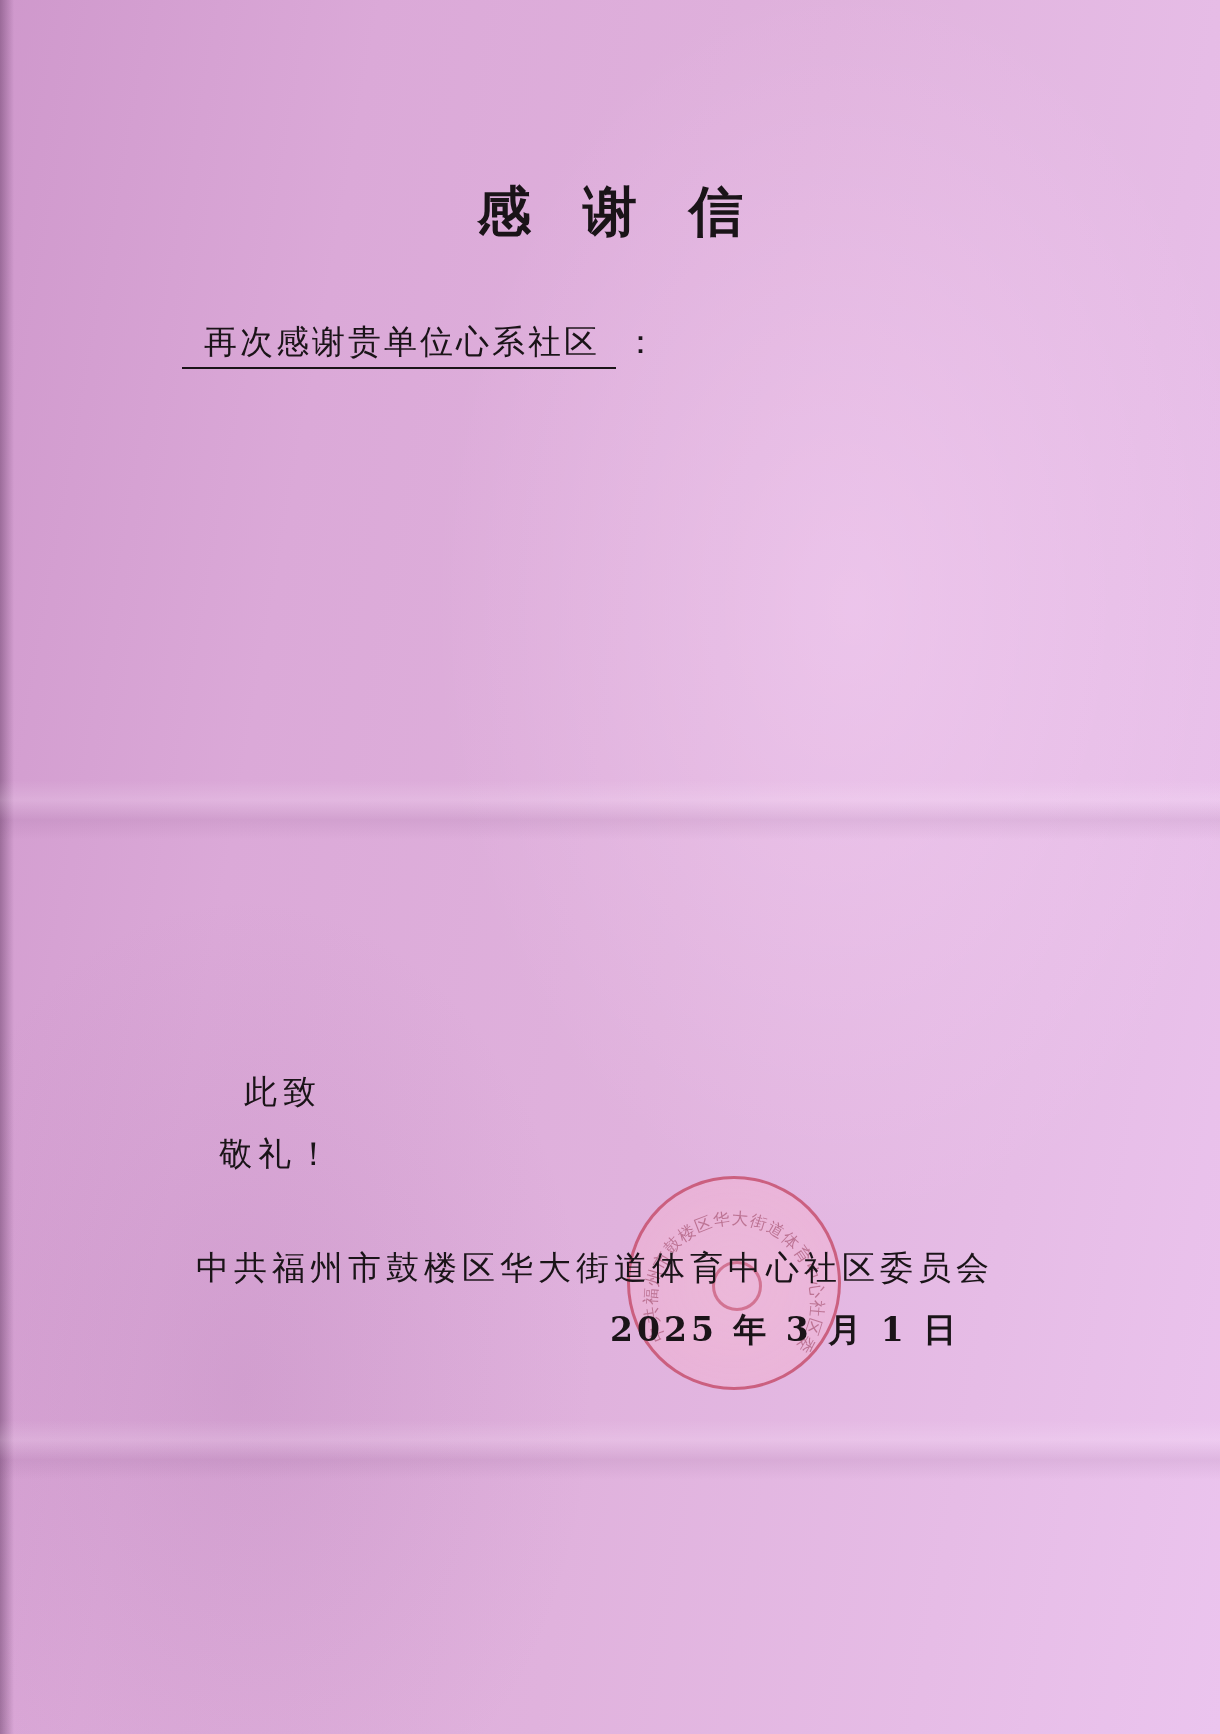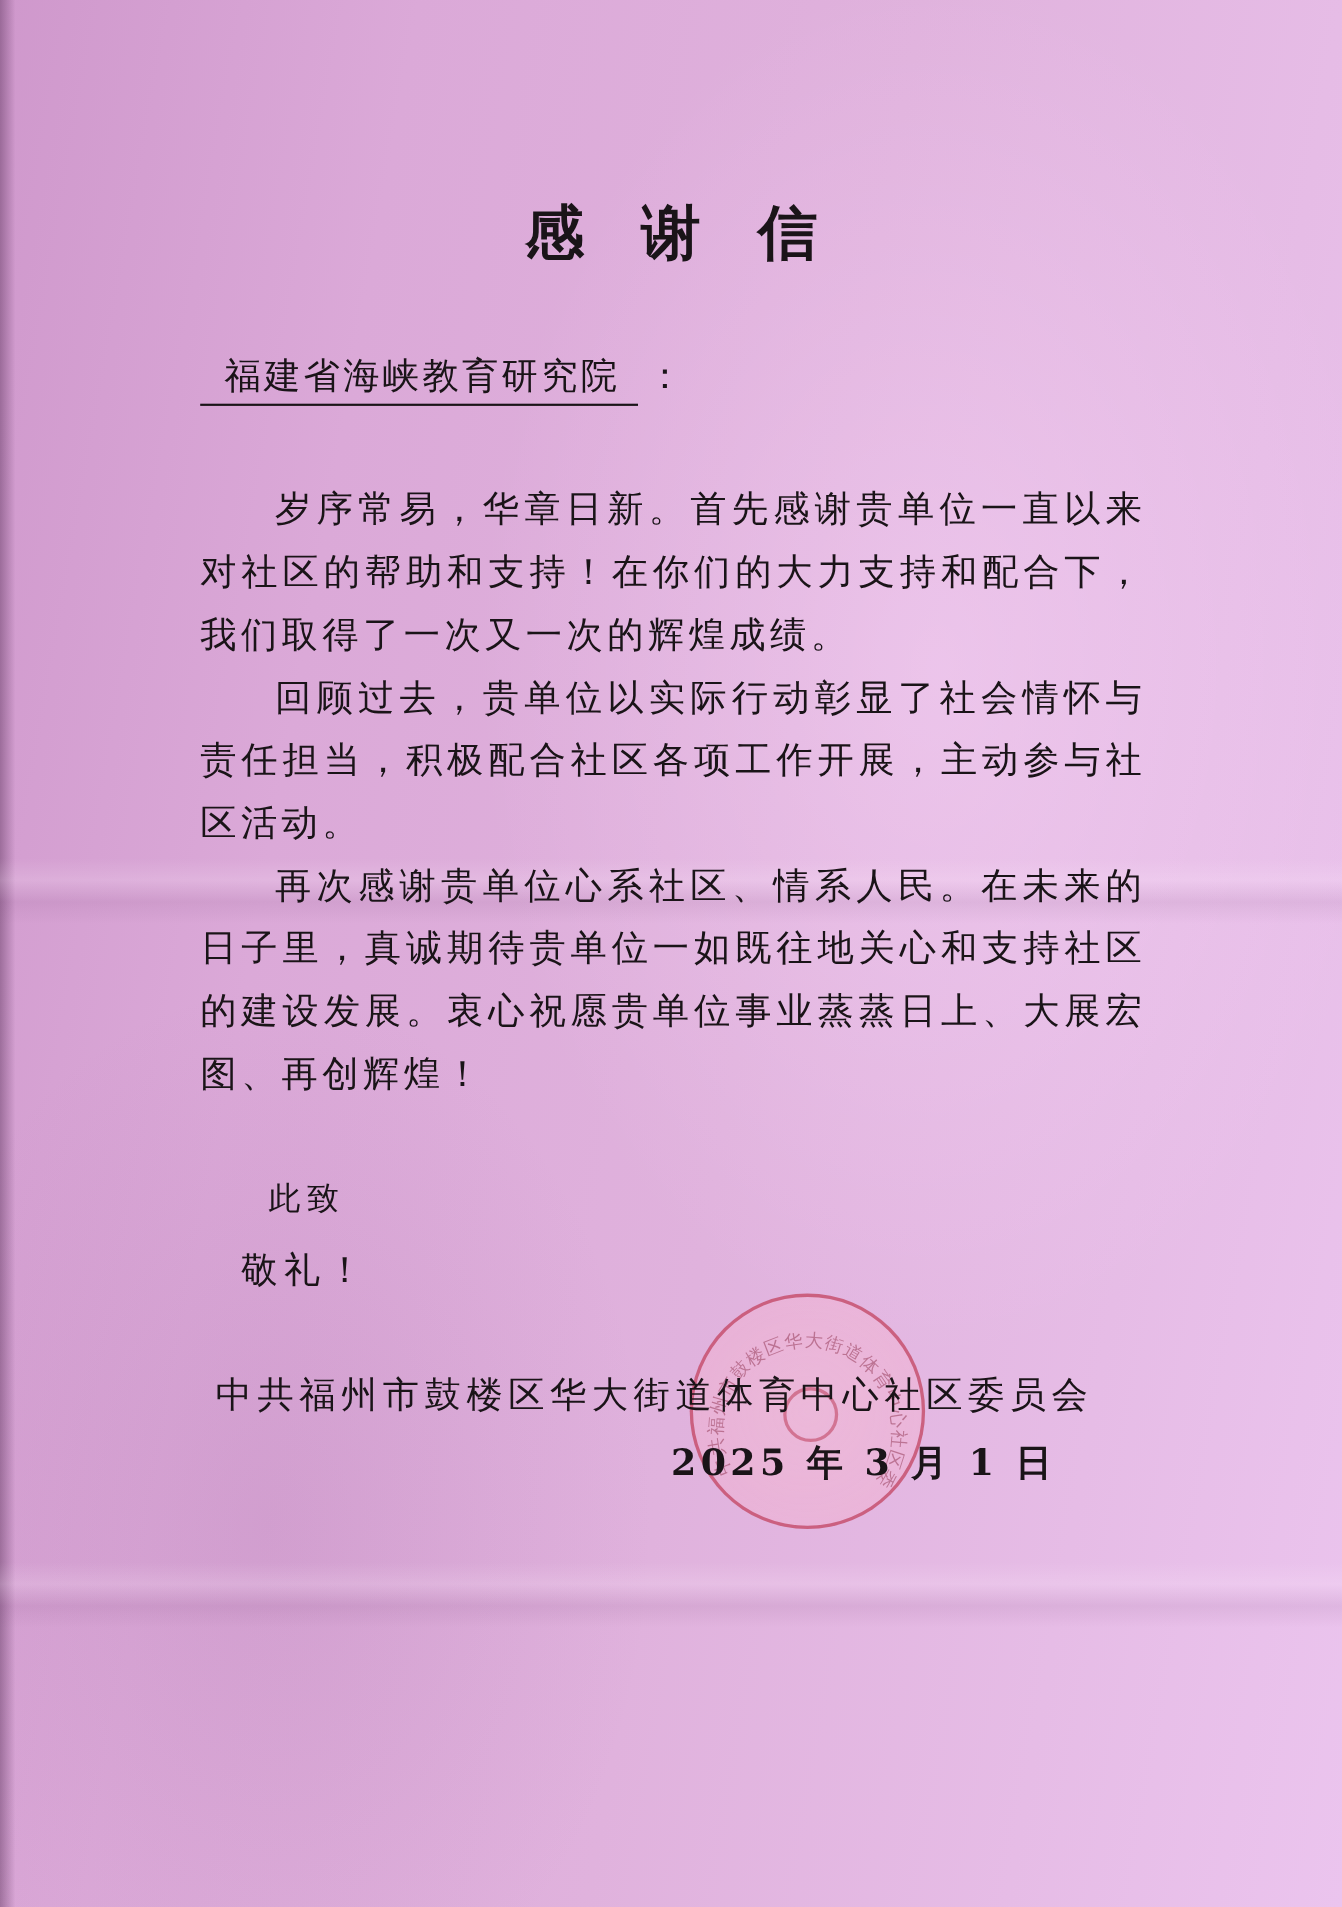--- a/index.html
+++ b/index.html
@@ -60,21 +60,21 @@
       position: absolute;
       left: 182px; top: 434px;
       width: 860px;
       font-size: 33px;
       line-height: 57px;
       letter-spacing: 4px;
     }
     .body p { margin: 0; text-indent: 68px; text-align: justify; }
     .closing1 {
       position: absolute; left: 244px; top: 1070px;
-      font-size: 29px; letter-spacing: 6px;
+      font-size: 33px; letter-spacing: 6px;
     }
     .closing2 {
       position: absolute; left: 178px; top: 1132px;
       font-size: 33px; letter-spacing: 6px; margin-left: 41px;
     }
     .signature {
       position: absolute; left: 196px; top: 1246px;
       font-size: 33px; letter-spacing: 5px;
       z-index: 3;
     }
@@ -109,28 +109,23 @@
 </head>
 <body>
 
 <div class="paper">
   <div class="fold" style="top:780px;"></div>
   <div class="fold" style="top:1420px;"></div>
 
   <div class="title">感谢信</div>
 
   <div class="recipient">
-    <span class="name">福建省海峡教育研究院</span><span class="colon">：</span>
+    <span class="name">再次感谢贵单位心系社区</span><span class="colon">：</span>
   </div>
 
-  <div class="body">
-    <p>岁序常易，华章日新。首先感谢贵单位一直以来对社区的帮助和支持！在你们的大力支持和配合下，我们取得了一次又一次的辉煌成绩。</p>
-    <p>回顾过去，贵单位以实际行动彰显了社会情怀与责任担当，积极配合社区各项工作开展，主动参与社区活动。</p>
-    <p>再次感谢贵单位心系社区、情系人民。在未来的日子里，真诚期待贵单位一如既往地关心和支持社区的建设发展。衷心祝愿贵单位事业蒸蒸日上、大展宏图、再创辉煌！</p>
-  </div>
 
   <div class="closing1">此致</div>
   <div class="closing2">敬礼！</div>
 
   <div class="stamp">
     <svg class="stamp-ring-text" viewBox="0 0 214 214">
       <defs>
         <path id="ringPath" d="M 40 170 A 80 80 0 1 1 174 170"></path>
       </defs>
       <text font-size="17" fill="rgba(150,60,90,0.55)" letter-spacing="1">

